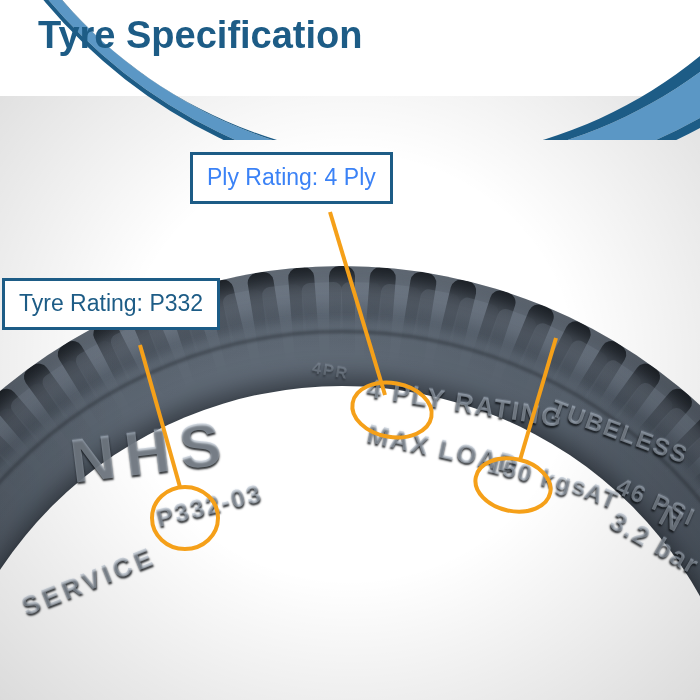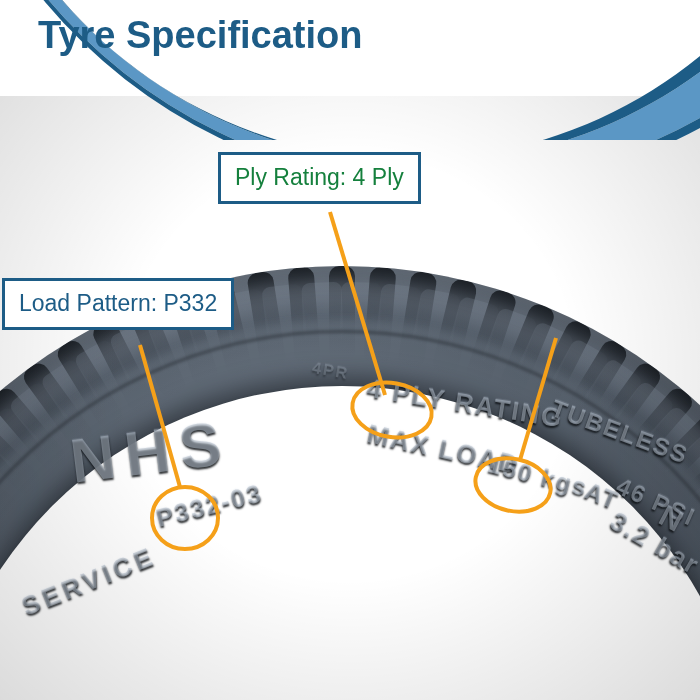--- a/index.html
+++ b/index.html
@@ -302,16 +302,16 @@
     <path id="leader-ply" d="M 330 212 L 385 395" stroke="#f5a019" stroke-width="4" fill="none"></path>
     <ellipse id="ring-ply" cx="392" cy="410" rx="40" ry="27" stroke="#f5a019" stroke-width="4" fill="none" transform="rotate(10 392 410)"></ellipse>
 
     <path id="leader-tyre" d="M 140 345 L 180 487" stroke="#f5a019" stroke-width="4" fill="none"></path>
     <ellipse id="ring-tyre" cx="185" cy="518" rx="33" ry="31" stroke="#f5a019" stroke-width="4" fill="none"></ellipse>
 
     <path id="leader-load" d="M 556 338 L 520 460" stroke="#f5a019" stroke-width="4" fill="none"></path>
     <ellipse id="ring-load" cx="513" cy="485" rx="38" ry="26" stroke="#f5a019" stroke-width="4" fill="none" transform="rotate(12 513 485)"></ellipse>
   </svg>
 
-  <div class="callout" id="callout-ply" style="border-color: rgb(29, 92, 134); color: #15803d; margin-left: 28px;">Ply Rating: 4 Ply</div>
-  <div class="callout" id="callout-tyre" style="border-color: rgb(29, 92, 134); color: rgb(29, 92, 134);">Load Pattern: P332</div>
+  <div class="callout" id="callout-ply" style="border-color: rgb(29, 92, 134); color: #3b82f6;">Ply Rating: 4 Ply</div>
+  <div class="callout" id="callout-tyre" style="border-color: rgb(29, 92, 134); color: rgb(29, 92, 134);">Tyre Rating: P332</div>
 
 </div>
 
 </body></html>

